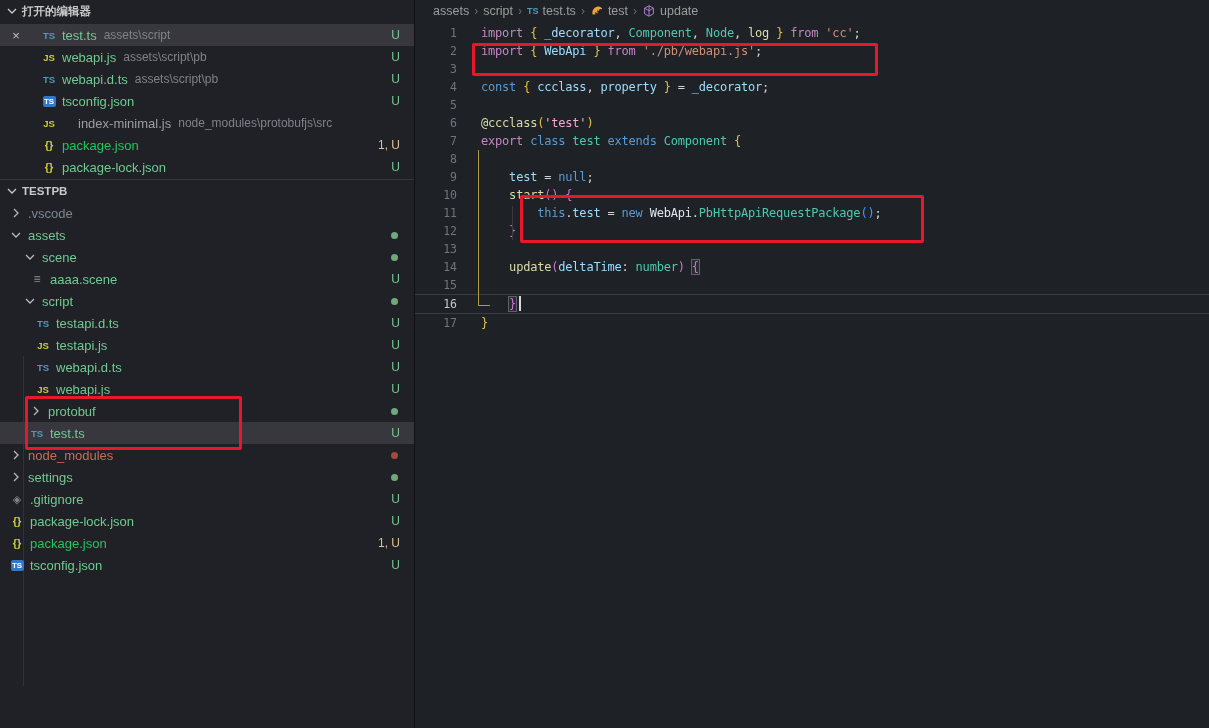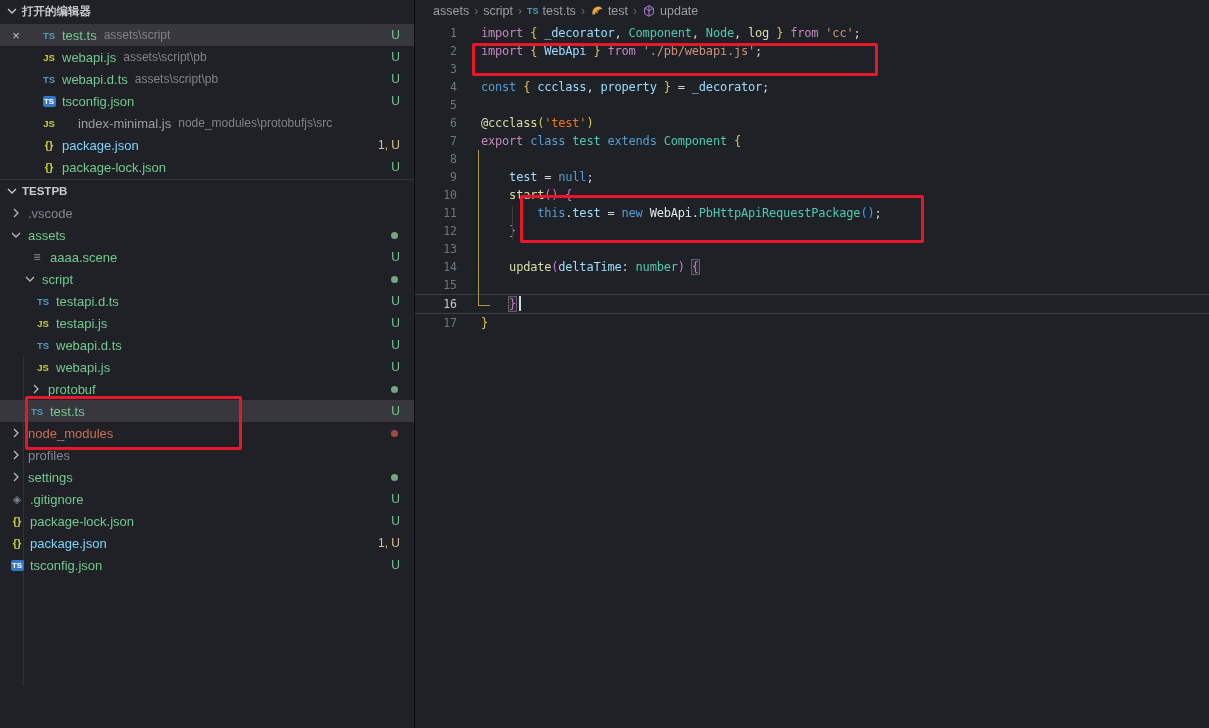--- a/index.html
+++ b/index.html
@@ -23,21 +23,21 @@
   .fico.git{color:#7d8590;font-size:11px;font-weight:normal;}
   .label{margin-left:4px;white-space:nowrap;}
   .desc{margin-left:7px;font-size:12px;color:#80828a;white-space:nowrap;}
   .badge{position:absolute;right:14px;font-size:12px;}
   .badge.green{color:#73c991;}
   .badge.yellow{color:#e2c08d;}
   .dot{position:absolute;right:16px;width:7px;height:7px;border-radius:50%;}
   .dot.green{background:#6fa97c;}
   .dot.red{background:#a14a3e;}
   .lab-green{color:#73c991;} .lab-gray{color:#7f8691;} .lab-red{color:#ce6a55;}
-  .lab-yellow{color:#7dd3fc;} .lab-dim{color:#9d9da2;margin-left:20px;}
+  .lab-yellow{color:#22c55e;} .lab-dim{color:#9d9da2;margin-left:20px;}
   .oe-sec{border-bottom:1px solid #35353a;padding-bottom:1px;}
   .oe-sec .rows{margin-top:2px;}
   .tree-guide{position:absolute;width:1px;background:#31313a;}
   
   .editor{position:absolute;left:415px;top:0;width:794px;height:728px;background:#1e2126;}
   .breadcrumbs{height:22px;display:flex;align-items:center;padding-left:18px;font-size:12.5px;color:#9d9d9d;gap:3px;}
   .bc-item{display:flex;align-items:center;gap:4px;cursor:pointer;}
   .bc-sep{color:#6a6a6a;font-size:12px;margin:0 2px;}
   .bc-mini-ts{color:#519aba;font-size:9px;font-weight:bold;}
   .code-area{position:absolute;left:0;top:24px;width:794px;}
@@ -149,20 +149,30 @@
             <span style="width:8px;flex:none;"></span>
             <span class="tw">
               <svg width="16" height="16" viewBox="0 0 16 16">
                 <path d="M4 6l4 4 4-4" fill="none" stroke="#b9b9b9" stroke-width="1.3"></path>
               </svg>
             </span>
             <span class="label lab-green">assets</span>
             <span class="dot green"></span>
           </div>
           <div class="row">
+            <span style="width:22px;flex:none;"></span>
+            <span class="tw">
+              <svg width="16" height="16" viewBox="0 0 16 16">
+                <path d="M4 6l4 4 4-4" fill="none" stroke="#b9b9b9" stroke-width="1.3"></path>
+              </svg>
+            </span>
+            <span class="label lab-green">scene</span>
+            <span class="dot green"></span>
+          </div>
+          <div class="row">
             <span style="width:28px;flex:none;"></span>
             <span class="fico scene">≡</span>
             <span class="label lab-green">aaaa.scene</span>
             <span class="badge green">U</span>
           </div>
           <div class="row">
             <span style="width:22px;flex:none;"></span>
             <span class="tw">
               <svg width="16" height="16" viewBox="0 0 16 16">
                 <path d="M4 6l4 4 4-4" fill="none" stroke="#b9b9b9" stroke-width="1.3"></path>
@@ -213,29 +223,20 @@
           </div>
           <div class="row">
             <span style="width:8px;flex:none;"></span>
             <span class="tw">
               <svg width="16" height="16" viewBox="0 0 16 16">
                 <path d="M6 4l4 4-4 4" fill="none" stroke="#b9b9b9" stroke-width="1.3"></path>
               </svg>
             </span>
             <span class="label lab-red">node_modules</span>
             <span class="dot red"></span>
-          </div>
-          <div class="row">
-            <span style="width:8px;flex:none;"></span>
-            <span class="tw">
-              <svg width="16" height="16" viewBox="0 0 16 16">
-                <path d="M6 4l4 4-4 4" fill="none" stroke="#b9b9b9" stroke-width="1.3"></path>
-              </svg>
-            </span>
-            <span class="label lab-gray">profiles</span>
           </div>
           <div class="row">
             <span style="width:8px;flex:none;"></span>
             <span class="tw">
               <svg width="16" height="16" viewBox="0 0 16 16">
                 <path d="M6 4l4 4-4 4" fill="none" stroke="#b9b9b9" stroke-width="1.3"></path>
               </svg>
             </span>
             <span class="label lab-green">settings</span>
             <span class="dot green"></span>
@@ -300,21 +301,21 @@
           </span>
           <span>update</span>
         </span>
       </div>
     <div class="code-area">
         <div class="code-line"><span class="ln">1</span><span class="src"><span style="color:#c586c0">import</span><span style="color:#d4d4d4"> </span><span style="color:#e2c14d">{</span><span style="color:#d4d4d4"> </span><span style="color:#9cdcfe">_decorator</span><span style="color:#d4d4d4">, </span><span style="color:#4ec9b0">Component</span><span style="color:#d4d4d4">, </span><span style="color:#4ec9b0">Node</span><span style="color:#d4d4d4">, </span><span style="color:#dcdcaa">log</span><span style="color:#d4d4d4"> </span><span style="color:#e2c14d">}</span><span style="color:#d4d4d4"> </span><span style="color:#c586c0">from</span><span style="color:#d4d4d4"> </span><span style="color:#ce9178">'cc'</span><span style="color:#d4d4d4">;</span></span></div>
         <div class="code-line"><span class="ln">2</span><span class="src"><span style="color:#c586c0">import</span><span style="color:#d4d4d4"> </span><span style="color:#e2c14d">{</span><span style="color:#d4d4d4"> </span><span style="color:#9cdcfe">WebApi</span><span style="color:#d4d4d4"> </span><span style="color:#e2c14d">}</span><span style="color:#d4d4d4"> </span><span style="color:#c586c0">from</span><span style="color:#d4d4d4"> </span><span style="color:#ce9178">'./pb/webapi.js'</span><span style="color:#d4d4d4">;</span></span></div>
         <div class="code-line"><span class="ln">3</span><span class="src"></span></div>
         <div class="code-line"><span class="ln">4</span><span class="src"><span style="color:#569cd6">const</span><span style="color:#d4d4d4"> </span><span style="color:#e2c14d">{</span><span style="color:#d4d4d4"> </span><span style="color:#9cdcfe">ccclass</span><span style="color:#d4d4d4">, </span><span style="color:#9cdcfe">property</span><span style="color:#d4d4d4"> </span><span style="color:#e2c14d">}</span><span style="color:#d4d4d4"> = </span><span style="color:#9cdcfe">_decorator</span><span style="color:#d4d4d4">;</span></span></div>
         <div class="code-line"><span class="ln">5</span><span class="src"></span></div>
-        <div class="code-line"><span class="ln">6</span><span class="src"><span style="color:#dcdcaa">@ccclass</span><span style="color:#e2c14d">(</span><span style="color:#f97316">'test'</span><span style="color:#e2c14d">)</span></span></div>
+        <div class="code-line"><span class="ln">6</span><span class="src"><span style="color:#dcdcaa">@ccclass</span><span style="color:#e2c14d">(</span><span style="color:#f9a8d4">'test'</span><span style="color:#e2c14d">)</span></span></div>
         <div class="code-line"><span class="ln">7</span><span class="src"><span style="color:#c586c0">export</span><span style="color:#d4d4d4"> </span><span style="color:#569cd6">class</span><span style="color:#d4d4d4"> </span><span style="color:#4ec9b0">test</span><span style="color:#d4d4d4"> </span><span style="color:#569cd6">extends</span><span style="color:#d4d4d4"> </span><span style="color:#4ec9b0">Component</span><span style="color:#d4d4d4"> </span><span style="color:#e2c14d">{</span></span></div>
         <div class="code-line"><span class="ln">8</span><span class="src"></span></div>
         <div class="code-line"><span class="ln">9</span><span class="src"><span style="color:#d4d4d4">    </span><span style="color:#9cdcfe">test</span><span style="color:#d4d4d4"> = </span><span style="color:#569cd6">null</span><span style="color:#d4d4d4">;</span></span></div>
         <div class="code-line"><span class="ln">10</span><span class="src"><span style="color:#d4d4d4">    </span><span style="color:#dcdcaa">start</span><span style="color:#d670d6">()</span><span style="color:#d4d4d4"> </span><span style="color:#d670d6">{</span></span></div>
         <div class="code-line"><span class="ln">11</span><span class="src"><span style="color:#d4d4d4">        </span><span style="color:#569cd6">this</span><span style="color:#d4d4d4">.</span><span style="color:#9cdcfe">test</span><span style="color:#d4d4d4"> = </span><span style="color:#569cd6">new</span><span style="color:#d4d4d4"> </span><span style="color:#dfe7ee">WebApi</span><span style="color:#d4d4d4">.</span><span style="color:#4ec9b0">PbHttpApiRequestPackage</span><span style="color:#3b9eff">()</span><span style="color:#d4d4d4">;</span></span></div>
         <div class="code-line"><span class="ln">12</span><span class="src"><span style="color:#d4d4d4">    </span><span style="color:#d670d6">}</span></span></div>
         <div class="code-line"><span class="ln">13</span><span class="src"></span></div>
         <div class="code-line"><span class="ln">14</span><span class="src"><span style="color:#d4d4d4">    </span><span style="color:#dcdcaa">update</span><span style="color:#d670d6">(</span><span style="color:#9cdcfe">deltaTime</span><span style="color:#d4d4d4">: </span><span style="color:#4ec9b0">number</span><span style="color:#d670d6">)</span><span style="color:#d4d4d4"> </span><span class="tok-box" style="color:#d670d6">{</span></span></div>
         <div class="code-line"><span class="ln">15</span><span class="src"></span></div>
         <div class="code-line active"><span class="ln">16</span><span class="src"><span style="color:#d4d4d4">    </span><span class="tok-box" style="color:#d670d6">}</span></span></div>

